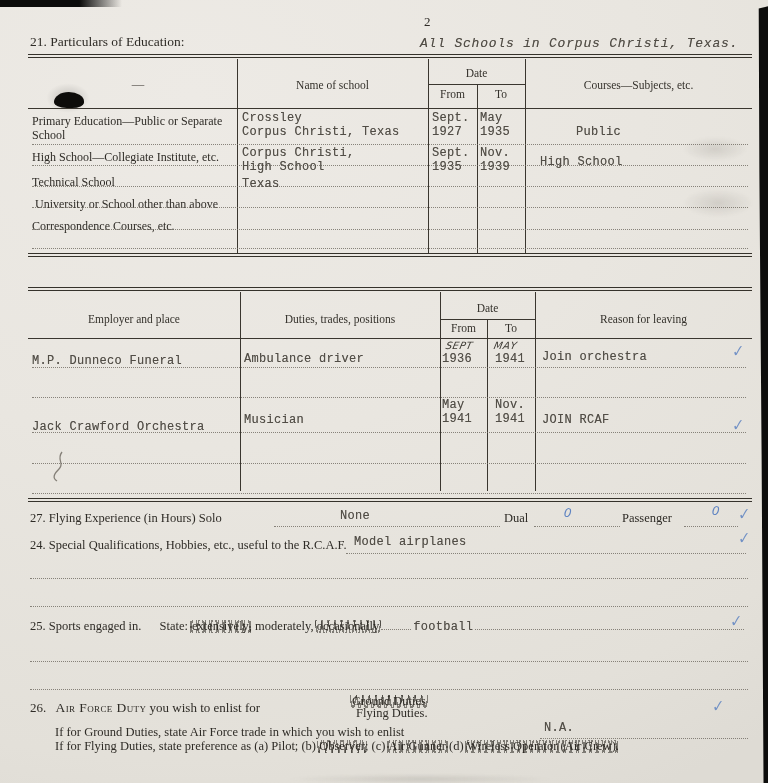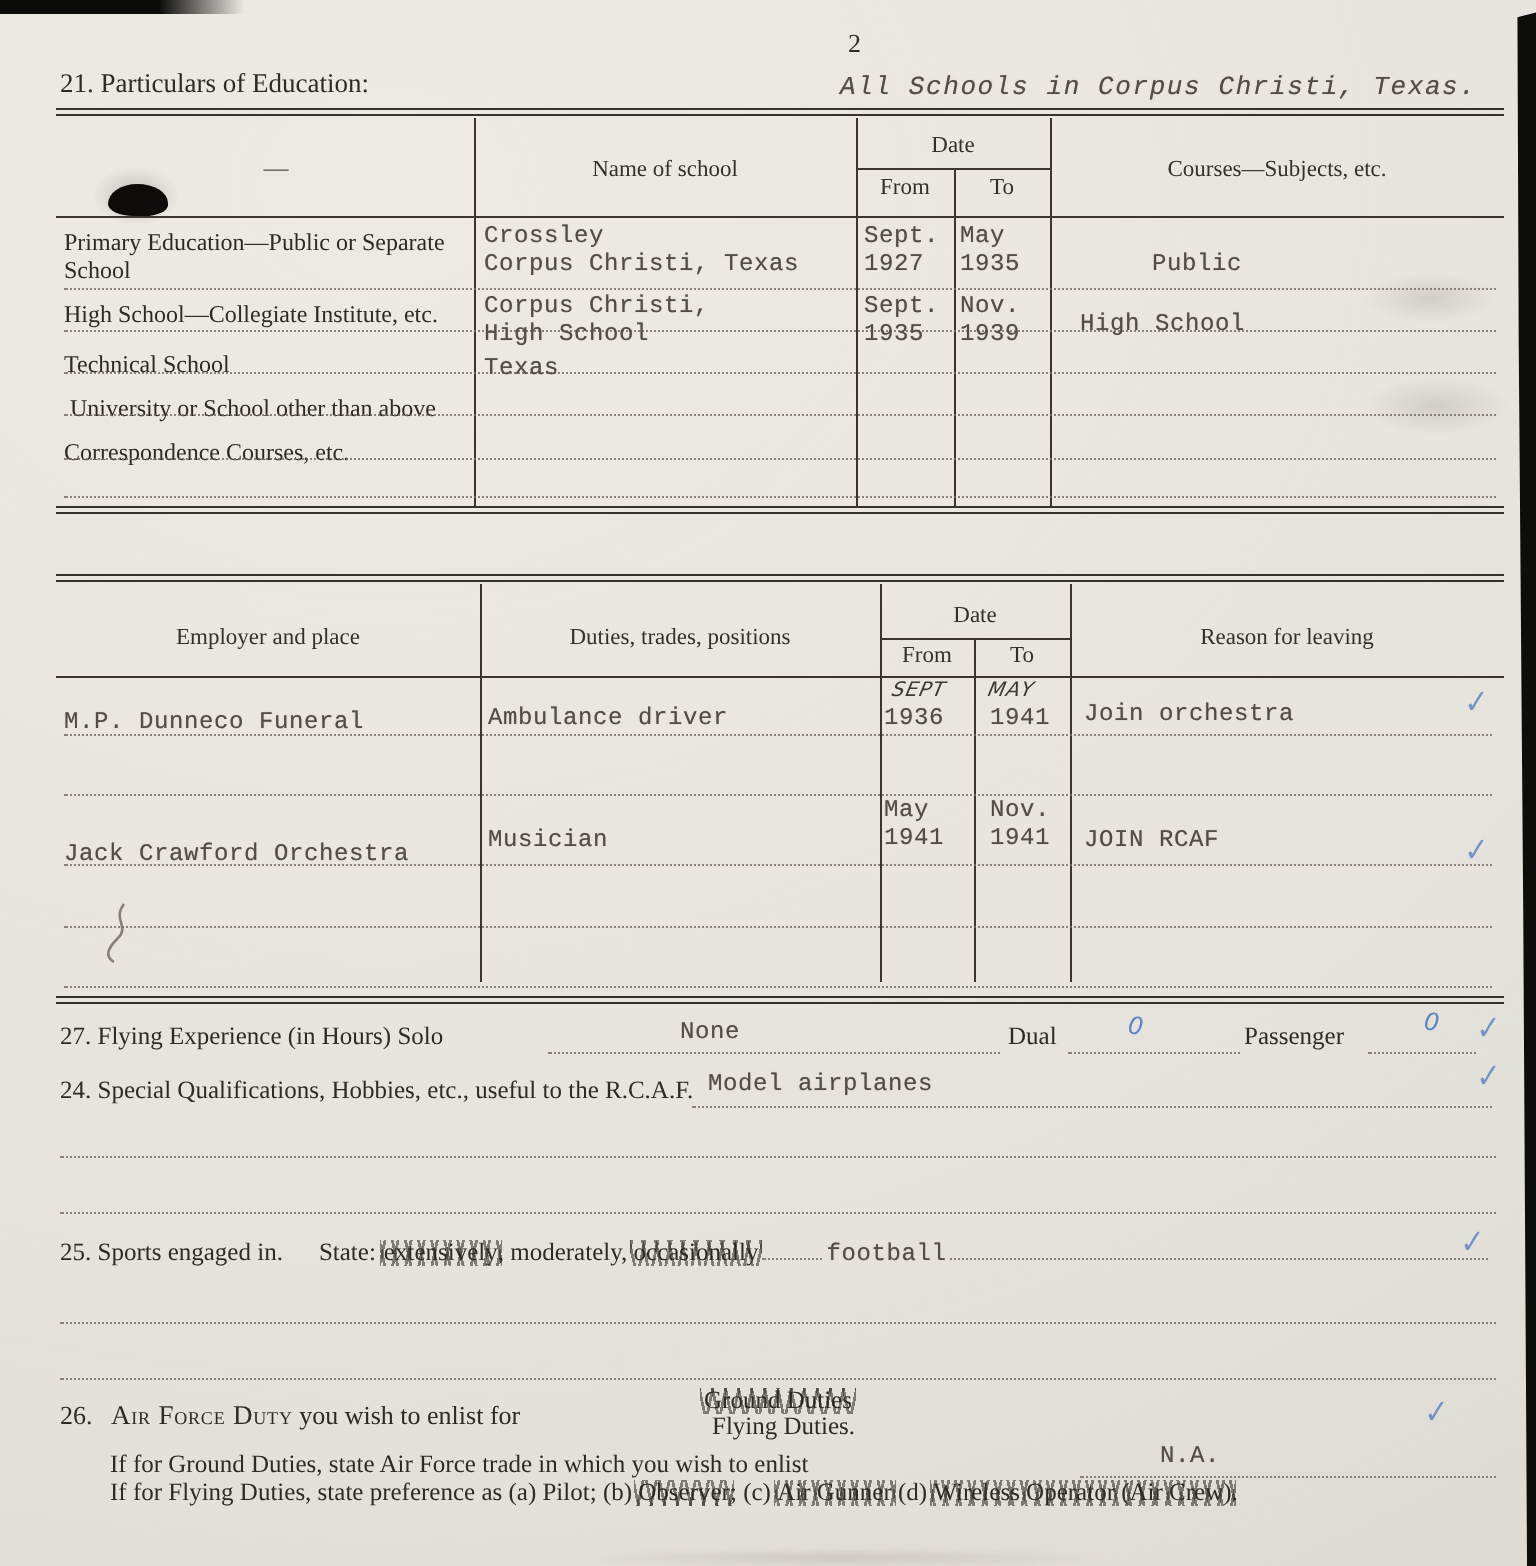--- a/index.html
+++ b/index.html
@@ -208,20 +208,20 @@
     <span>26.</span>
     <span class="smallcaps" style="margin-left:6px;font-size:13.5px;">Air Force Duty</span>
     <span> you wish to enlist for</span>
   </div>
   <span class="abs serif struck" style="left:352px;top:691px;">Ground Duties</span>
   <div class="abs serif" style="left:356px;top:706px;">Flying Duties.</div>
   <span class="abs check" style="left:712px;top:697px;">✓</span>
 
   <div class="abs serif" style="left:55px;top:725px;">If for Ground Duties, state Air Force trade in which you wish to enlist</div>
   <div class="abs dot" style="left:540px;top:738px;width:208px;"></div>
-  <div class="abs mono" style="left:580px;top:721px;text-align:center;">N.A.</div>
+  <div class="abs mono" style="left:544px;top:721px;text-align:center;">N.A.</div>
 
   <div class="abs serif" style="left:55px;top:739px;white-space:nowrap;">
     <span>If for Flying Duties, state preference as (a)  Pilot;  (b) </span><span class="struck">Observer</span><span>;  (c) </span><span class="struck">Air Gunner</span><span> (d) </span><span class="struck">Wireless Operator (Air Crew)</span><span>.</span>
   </div>
 
   <div class="smudge" style="left:290px;top:774px;width:260px;height:10px;"></div>
 </div>
 
 </body></html>

